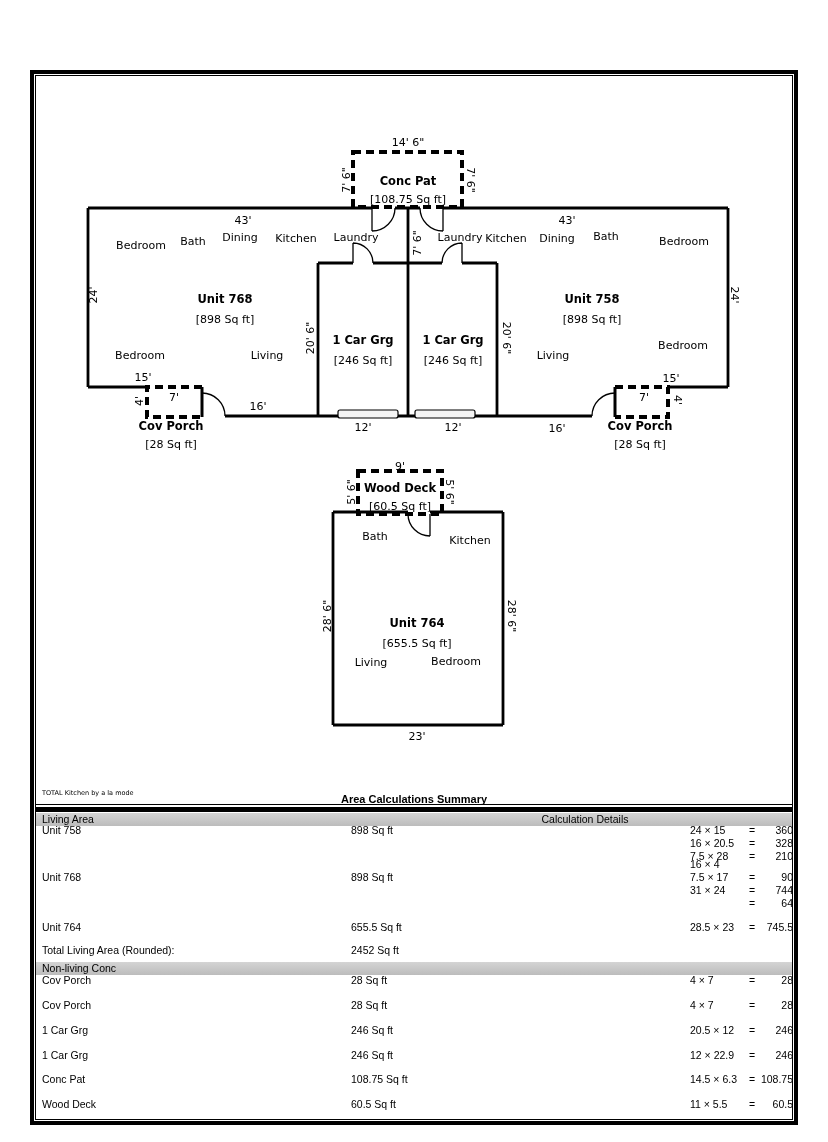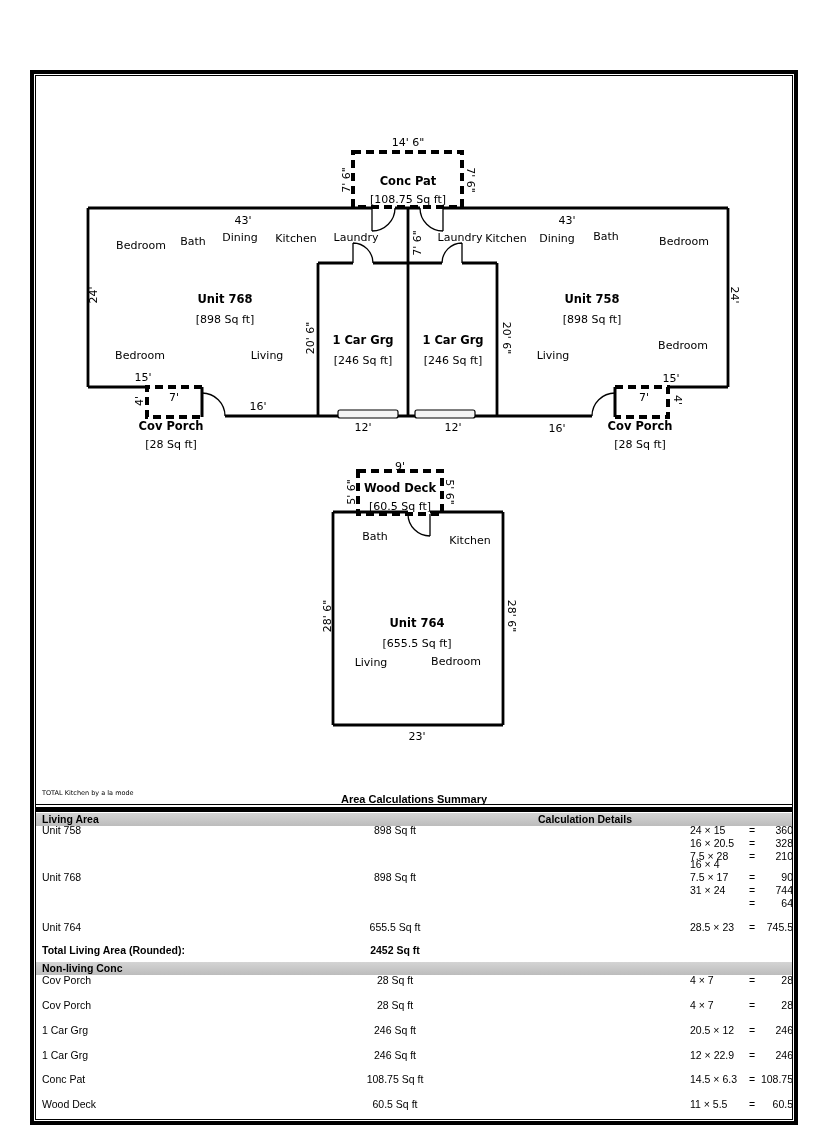--- a/index.html
+++ b/index.html
@@ -5,23 +5,23 @@
   html,body{margin:0;padding:0;background:#fff;}
   #page{position:relative;width:828px;height:1142px;background:#fff;overflow:hidden;color:#000;}
   #frame{position:absolute;left:30px;top:70px;width:760px;height:1047px;border:4px solid #000;}
   #frame-inner{position:absolute;inset:1px;border:1px solid #000;}
   #plan-svg{position:absolute;left:0;top:0;}
   .pl{position:absolute;transform:translate(-50%,-50%);font:11px "DejaVu Sans",sans-serif;white-space:nowrap;}
   .pl.b{font-weight:bold;font-size:11.5px;}
   .pl.v{transform:translate(-50%,-50%) rotate(-90deg);}
   .pl.vr{transform:translate(-50%,-50%) rotate(90deg);}
   .tx{position:absolute;font:10.5px "Liberation Sans",sans-serif;transform:translateY(-50%);white-space:nowrap;}
-  .bold{font-weight:bold;}
+  .bold{font-weight:normal;}
   .tn{left:42px;}
-  .ta{left:340px;width:110px;text-align:center;}
+  .ta{left:351px;width:110px;text-align:left;}
   .te{left:690px;width:56px;}
   .teq{left:749px;}
   .tv{left:757px;width:36px;text-align:right;}
   .band{position:absolute;left:36px;width:756px;height:13px;background:linear-gradient(#d4d4d4,#bcbcbc);}
   .cx{transform:translate(-50%,-50%);}
   .rule{position:absolute;left:36px;width:756px;background:#000;}
   .brand{position:absolute;left:42px;top:793px;transform:translateY(-50%);font:6.5px "DejaVu Sans",sans-serif;white-space:nowrap;}
   .title{position:absolute;left:414px;top:799px;transform:translate(-50%,-50%);font:bold 11px "Liberation Sans",sans-serif;white-space:nowrap;}
 </style>
 </head>

